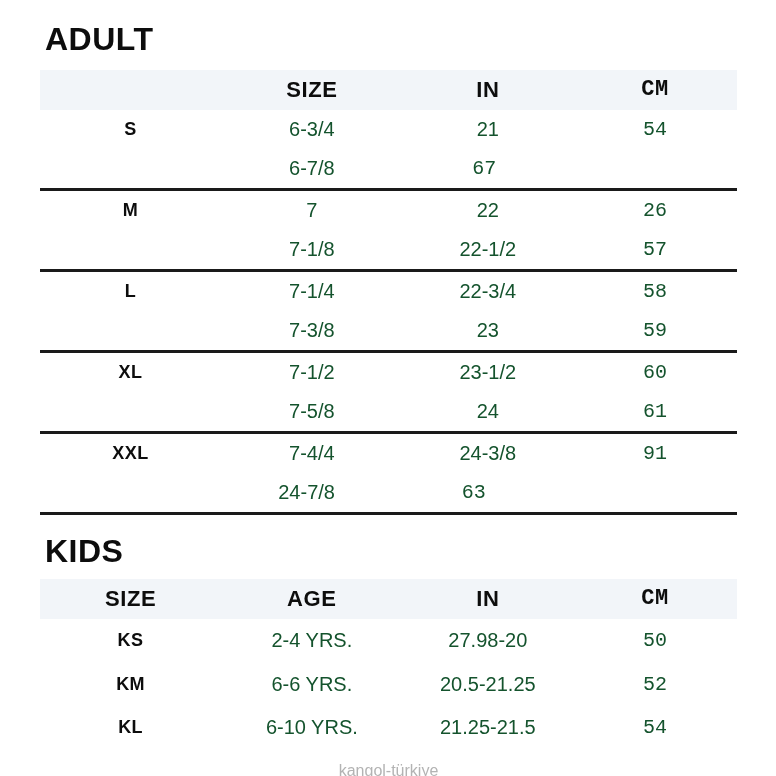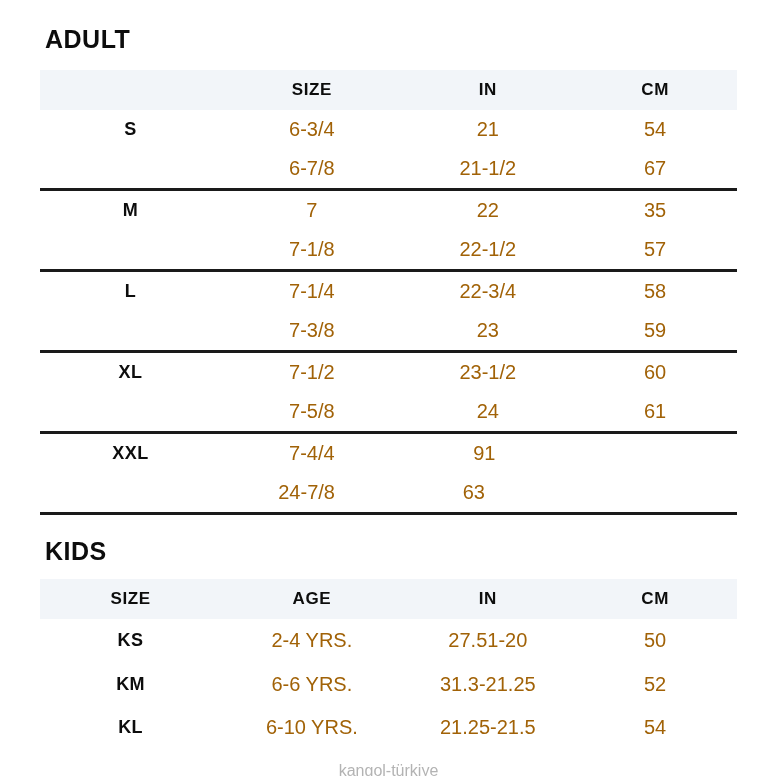--- a/index.html
+++ b/index.html
@@ -12,64 +12,64 @@
     position: relative;
     width: 776px;
     height: 776px;
     background: #ffffff;
     box-sizing: border-box;
     padding: 24px 39px 0 40px;
     overflow: hidden;
   }
   .section-heading {
     margin: 0 0 0 5px;
-    font-size: 25px;
+    font-size: 32px;
     font-weight: 700;
     color: #0d0d0d;
     letter-spacing: 0.5px;
     line-height: 30px;
   }
   .section-heading.adult { margin-bottom: 16px; }
   .section-heading.kids  { margin-top: 21px; margin-bottom: 13px; }
 
   .table { width: 697px; }
 
   .trow { display: flex; width: 100%; }
 
   .header-row {
     background: #f2f5f9;
     height: 40px;
   }
   .header-row .cell {
     line-height: 40px;
     font-weight: 700;
-    font-size: 17px;
+    font-size: 22px;
     letter-spacing: 0.6px;
     color: #0d0d0d;
   }
 
   .cell {
     text-align: center;
     box-sizing: border-box;
   }
   .c1 { width: 26%; }
   .c2 { width: 26%; }
   .c3 { width: 24.5%; }
-  .c4 { width: 23.5%; }
+  .c4 { width: 23.5%; font-family: Liberation Mono, monospace; }
 
   .adult-table .data-row { height: 39px; }
   .adult-table .data-row .cell { line-height: 39px; }
 
   .kids-table .data-row { height: 43.5px; justify-content: center; }
   .kids-table .data-row .cell { line-height: 43.5px; }
 
   .data-row .cell {
     font-size: 20px;
     font-weight: 400;
-    color: #a16207;
+    color: #14532d;
   }
   .data-row .cell.size-label-cell {
     font-size: 18px;
     font-weight: 700;
     color: #0d0d0d;
     letter-spacing: 0.5px;
   }
 
   .tgroup { border-bottom: 3px solid #1a1a1a; }
 
@@ -100,31 +100,30 @@
     <div class="tgroup">
       <div class="trow data-row">
         <div class="cell c1 size-label-cell">S</div>
         <div class="cell c2">6-3/4</div>
         <div class="cell c3">21</div>
         <div class="cell c4">54</div>
       </div>
       <div class="trow data-row">
         <div class="cell c1 size-label-cell"></div>
         <div class="cell c2">6-7/8</div>
-        <div class="cell c3">21-1/2</div>
         <div class="cell c4">67</div>
       </div>
     </div>
 
     <div class="tgroup">
       <div class="trow data-row">
         <div class="cell c1 size-label-cell">M</div>
         <div class="cell c2">7</div>
         <div class="cell c3">22</div>
-        <div class="cell c4">35</div>
+        <div class="cell c4">26</div>
       </div>
       <div class="trow data-row">
         <div class="cell c1 size-label-cell"></div>
         <div class="cell c2">7-1/8</div>
         <div class="cell c3">22-1/2</div>
         <div class="cell c4">57</div>
       </div>
     </div>
 
     <div class="tgroup">
@@ -154,20 +153,21 @@
         <div class="cell c2">7-5/8</div>
         <div class="cell c3">24</div>
         <div class="cell c4">61</div>
       </div>
     </div>
 
     <div class="tgroup">
       <div class="trow data-row">
         <div class="cell c1 size-label-cell">XXL</div>
         <div class="cell c2">7-4/4</div>
+        <div class="cell c3">24-3/8</div>
         <div class="cell c4">91</div>
       </div>
       <div class="trow data-row">
         <div class="cell c1 size-label-cell"></div>
         <div class="cell c3">24-7/8</div>
         <div class="cell c4">63</div>
       </div>
     </div>
   </div>
 
@@ -177,27 +177,27 @@
     <div class="trow header-row">
       <div class="cell c1">SIZE</div>
       <div class="cell c2">AGE</div>
       <div class="cell c3">IN</div>
       <div class="cell c4">CM</div>
     </div>
 
     <div class="trow data-row">
       <div class="cell c1 size-label-cell">KS</div>
       <div class="cell c2">2-4 YRS.</div>
-      <div class="cell c3">27.51-20</div>
+      <div class="cell c3">27.98-20</div>
       <div class="cell c4">50</div>
     </div>
     <div class="trow data-row">
       <div class="cell c1 size-label-cell">KM</div>
       <div class="cell c2">6-6 YRS.</div>
-      <div class="cell c3">31.3-21.25</div>
+      <div class="cell c3">20.5-21.25</div>
       <div class="cell c4">52</div>
     </div>
     <div class="trow data-row">
       <div class="cell c1 size-label-cell">KL</div>
       <div class="cell c2">6-10 YRS.</div>
       <div class="cell c3">21.25-21.5</div>
       <div class="cell c4">54</div>
     </div>
   </div>
 

